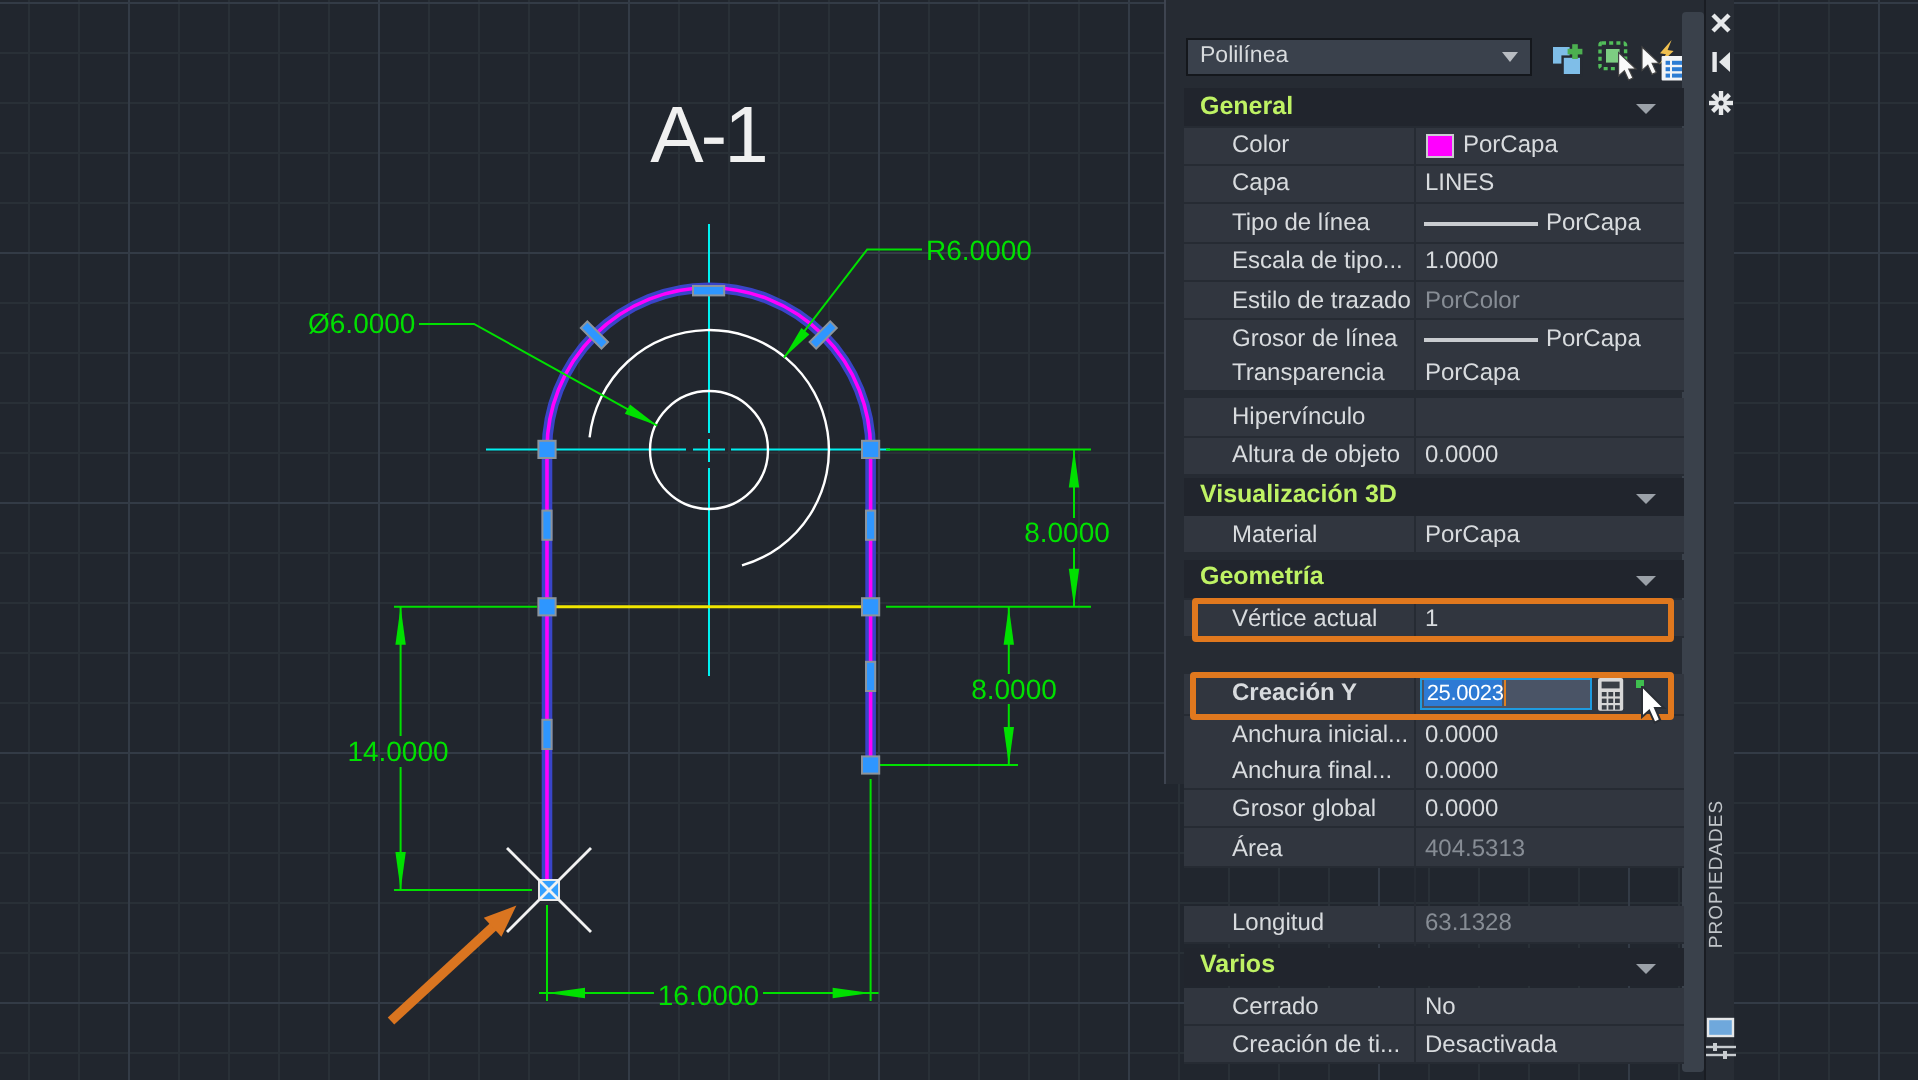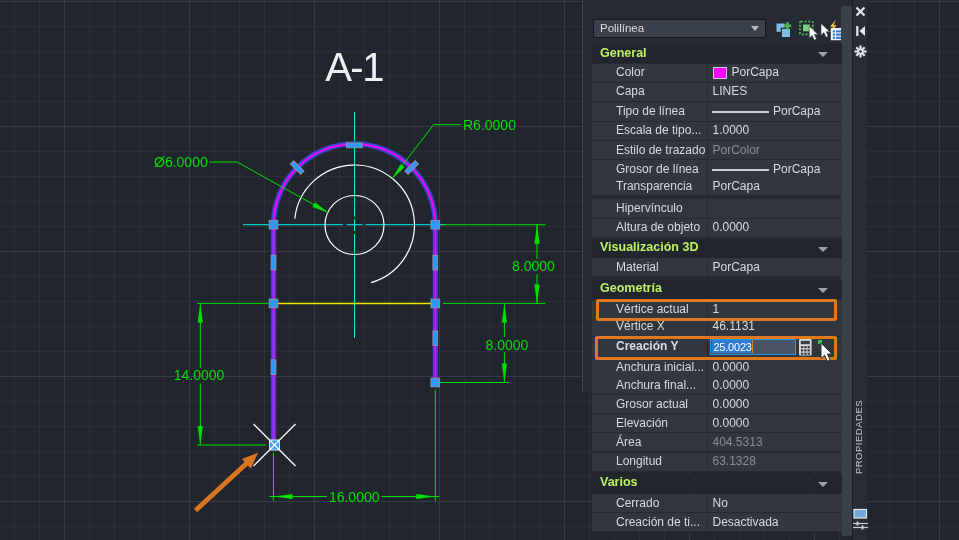--- a/index.html
+++ b/index.html
@@ -191,24 +191,20 @@
     </div>
 
   <div class="hdr" style="top:279.5px;">
       <span>Geometría</span>
       <span class="tri"></span>
     </div>
   <div class="row" style="top:300px;">
       <span class="lb">Vértice actual</span>
       <span class="vl">1</span>
     </div>
-  <div class="row" style="top:317.5px;">
-      <span class="lb">Vértice X</span>
-      <span class="vl">46.1131</span>
-    </div>
   <div class="row" style="top:337px;height:21px;">
       <span class="lb" style="font-weight:bold;">Creación Y</span>
     <div style="position:absolute;left:118.4px;top:1.6px;width:86px;height:16.4px;background:#4A5466;border:1px solid #1E9BE0;box-sizing:border-box;">
       <span style="position:absolute;left:0.5px;top:0.5px;width:39.5px;height:13.4px;background:#2D7AD4;"></span>
       <span style="position:absolute;left:2px;top:1px;font-size:11px;letter-spacing:-0.2px;color:#FFFFFF;">25.0023</span>
       <span style="position:absolute;left:40.2px;top:0.5px;width:1.8px;height:13.4px;background:#E08020;"></span>
     </div>
     <svg style="position:absolute;left:206.5px;top:1.6px;" width="13" height="17" viewBox="0 0 13 17">
       <rect x="0" y="0" width="12.6" height="16.4" fill="#D8D8D8" rx="1"></rect>
       <rect x="1.8" y="1.8" width="9" height="3.4" fill="#3A3F46"></rect>
@@ -228,28 +224,28 @@
   </div>
   <div class="row" style="top:358px;">
       <span class="lb">Anchura inicial...</span>
       <span class="vl">0.0000</span>
     </div>
   <div class="row" style="top:376px;">
       <span class="lb">Anchura final...</span>
       <span class="vl">0.0000</span>
     </div>
   <div class="row" style="top:395px;">
-      <span class="lb">Grosor actual</span>
+      <span class="lb">Grosor global</span>
       <span class="vl">0.0000</span>
     </div>
   <div class="row" style="top:414px;">
       <span class="lb">Elevación</span>
       <span class="vl">0.0000</span>
     </div>
-  <div class="row" style="top:433px;">
+  <div class="row" style="top:415px;">
       <span class="lb">Área</span>
       <span class="vl gray">404.5313</span>
     </div>
   <div class="row" style="top:452.5px;">
       <span class="lb">Longitud</span>
       <span class="vl gray">63.1328</span>
     </div>
 
   <div class="hdr" style="top:473.5px;">
       <span>Varios</span>

